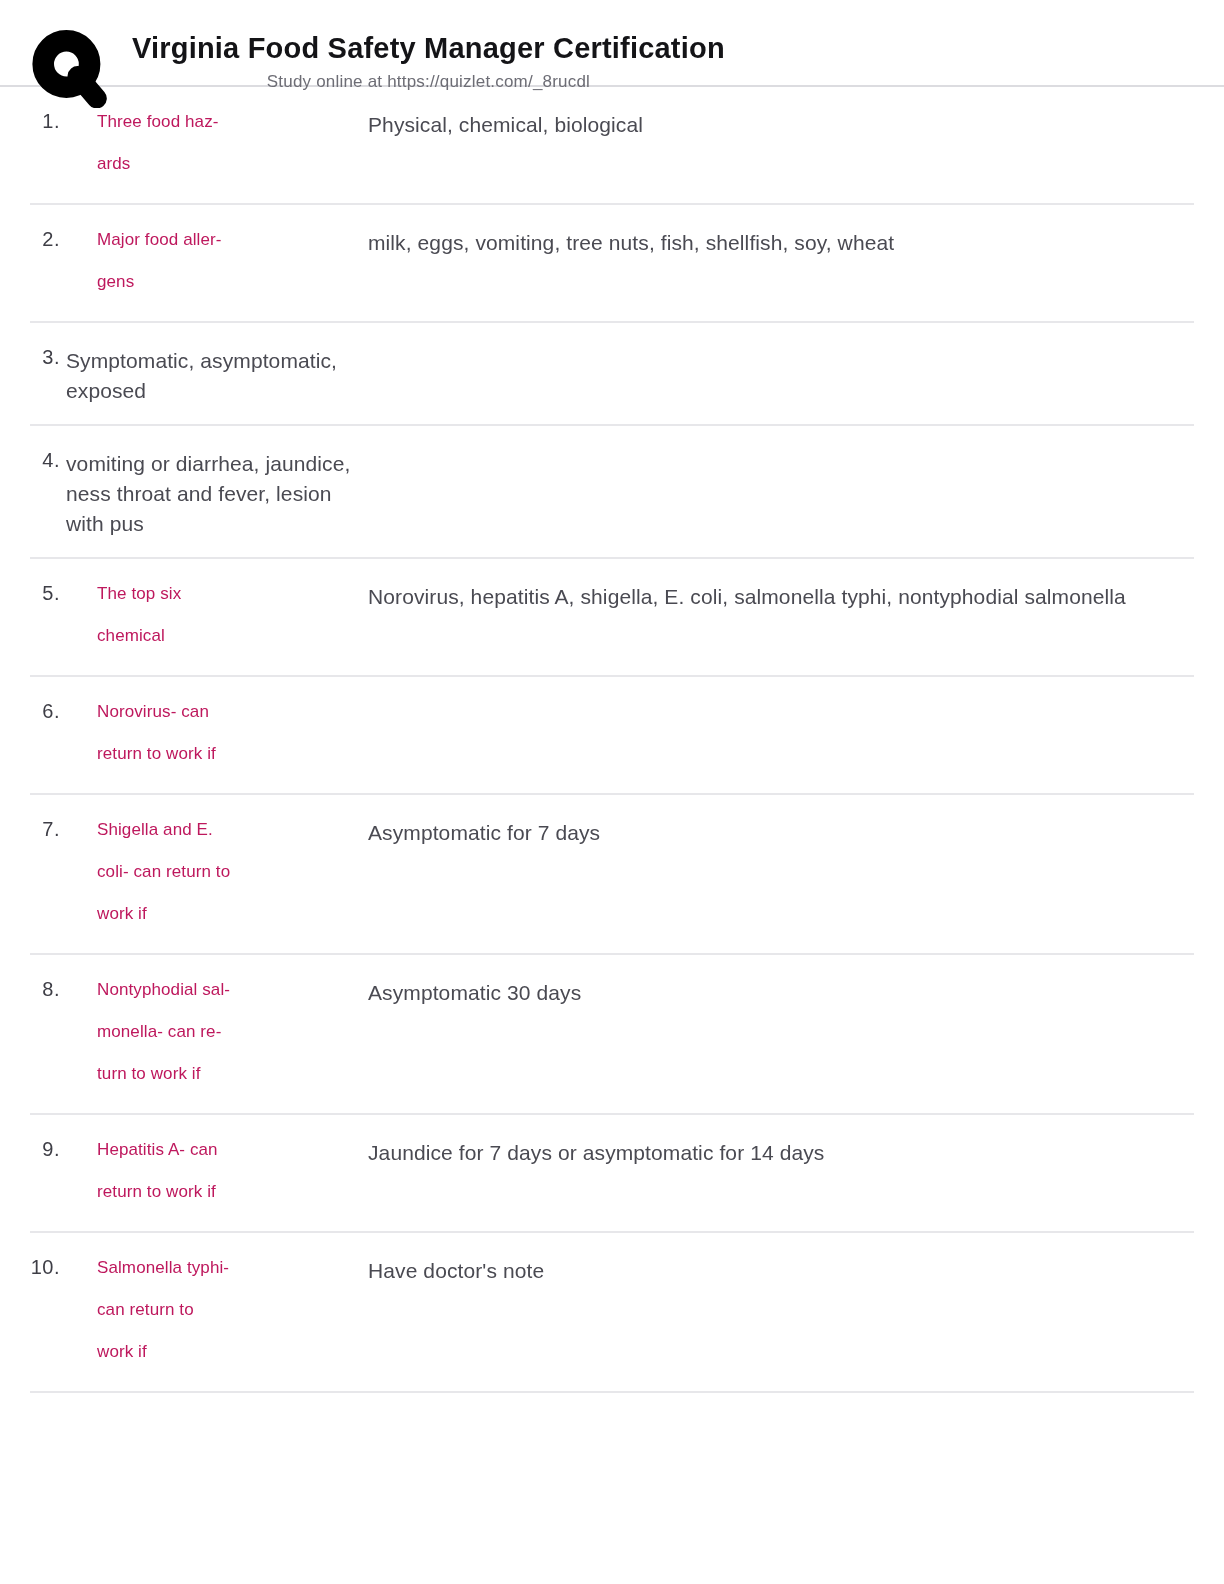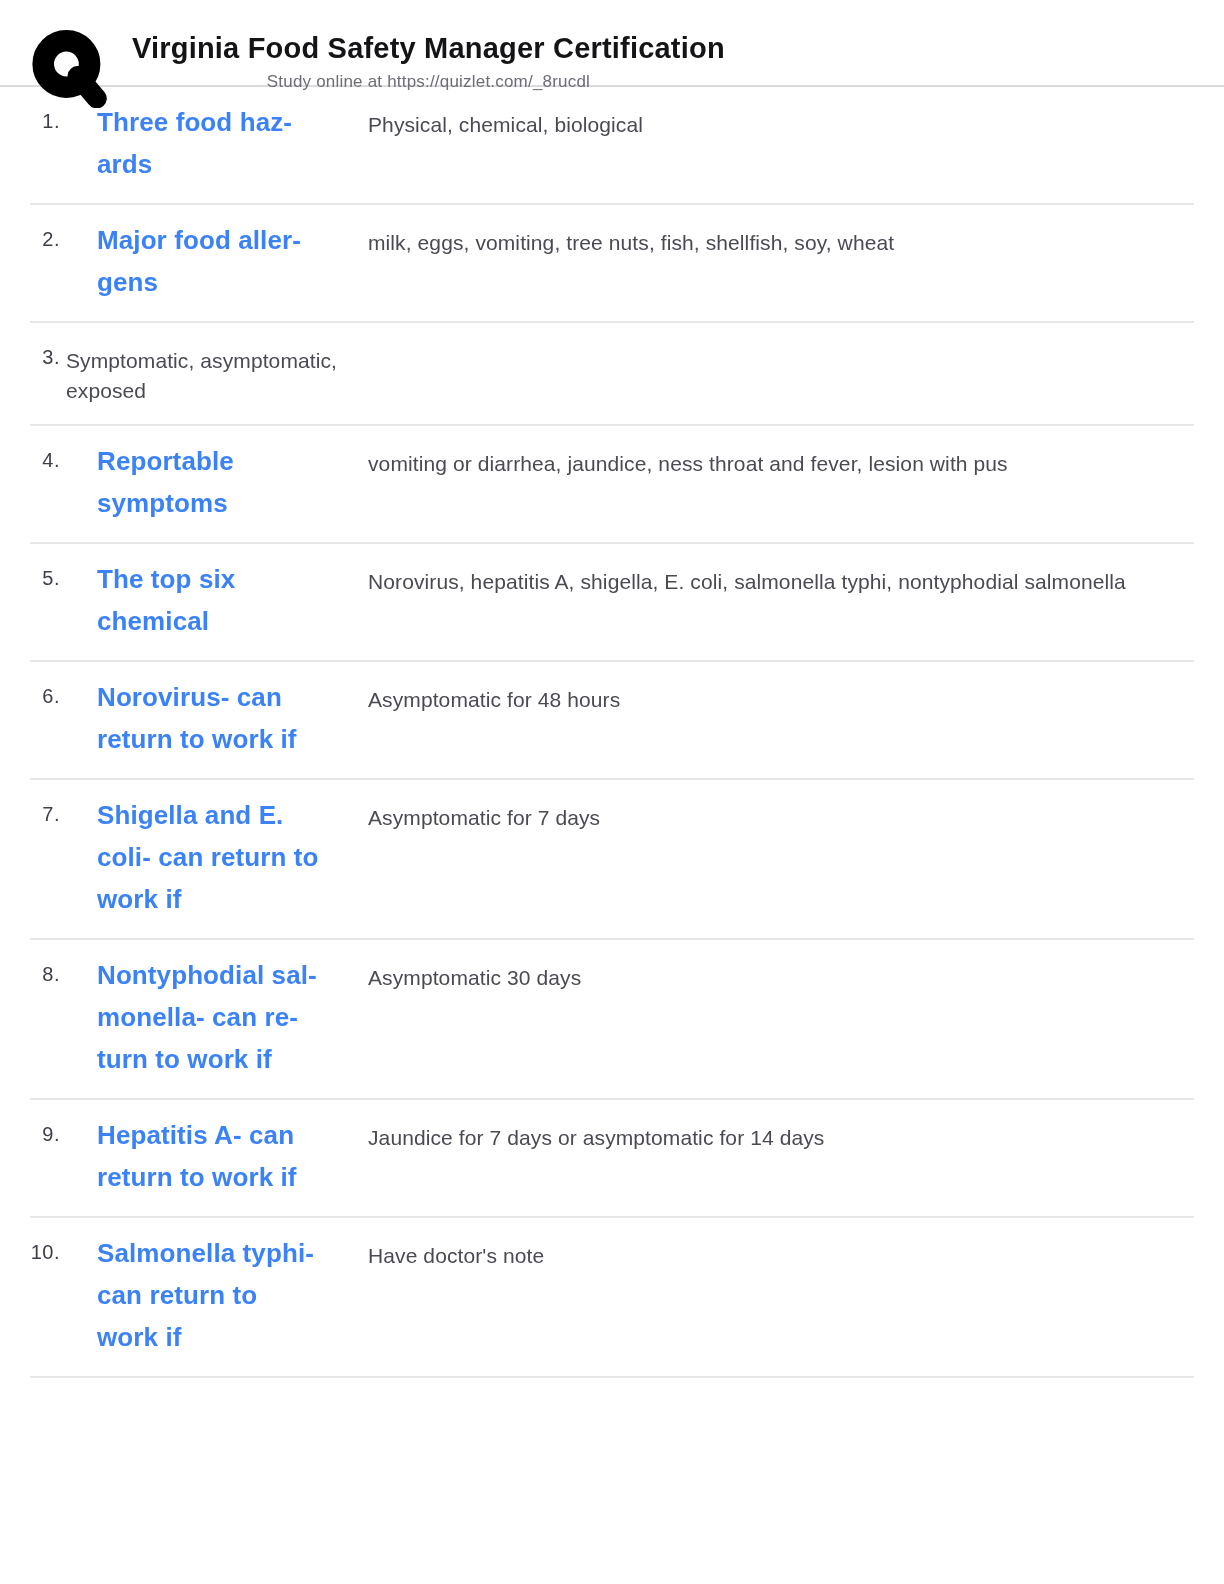--- a/index.html
+++ b/index.html
@@ -57,23 +57,23 @@
   .card-number {
     text-align: right;
     font-size: 20px;
     font-weight: 300;
     color: #3e3e46;
     padding-top: 9px;
     letter-spacing: 0.5px;
   }
   .card-term {
     padding-left: 37px;
-    font-size: 26px;
-    font-weight: 700;
-    color: #3b82f6;
+    font-size: 17px;
+    font-weight: 400;
+    color: #be185d;
     line-height: 42px;
     white-space: pre-line;
     letter-spacing: 0.1px;
   }
   .card-definition {
     padding-left: 6px;
     padding-top: 9px;
     font-size: 21px;
     font-weight: 300;
     color: #4a4a52;
@@ -124,37 +124,34 @@
     <div class="card-definition">milk, eggs, vomiting, tree nuts, fish, shellfish, soy, wheat</div>
   </div>
 
   <div class="card-row">
     <div class="card-number">3.</div>
     <div class="card-definition">Symptomatic, asymptomatic, exposed</div>
   </div>
 
   <div class="card-row">
     <div class="card-number">4.</div>
-    <div class="card-term">Reportable
-symptoms</div>
     <div class="card-definition">vomiting or diarrhea, jaundice, ness throat and fever, lesion with pus</div>
   </div>
 
   <div class="card-row">
     <div class="card-number">5.</div>
     <div class="card-term">The top six
 chemical</div>
     <div class="card-definition">Norovirus, hepatitis A, shigella, E. coli, salmonella typhi, nontyphodial salmonella</div>
   </div>
 
   <div class="card-row">
     <div class="card-number">6.</div>
     <div class="card-term">Norovirus- can
 return to work if</div>
-    <div class="card-definition">Asymptomatic for 48 hours</div>
   </div>
 
   <div class="card-row">
     <div class="card-number">7.</div>
     <div class="card-term">Shigella and E.
 coli- can return to
 work if</div>
     <div class="card-definition">Asymptomatic for 7 days</div>
   </div>
 

